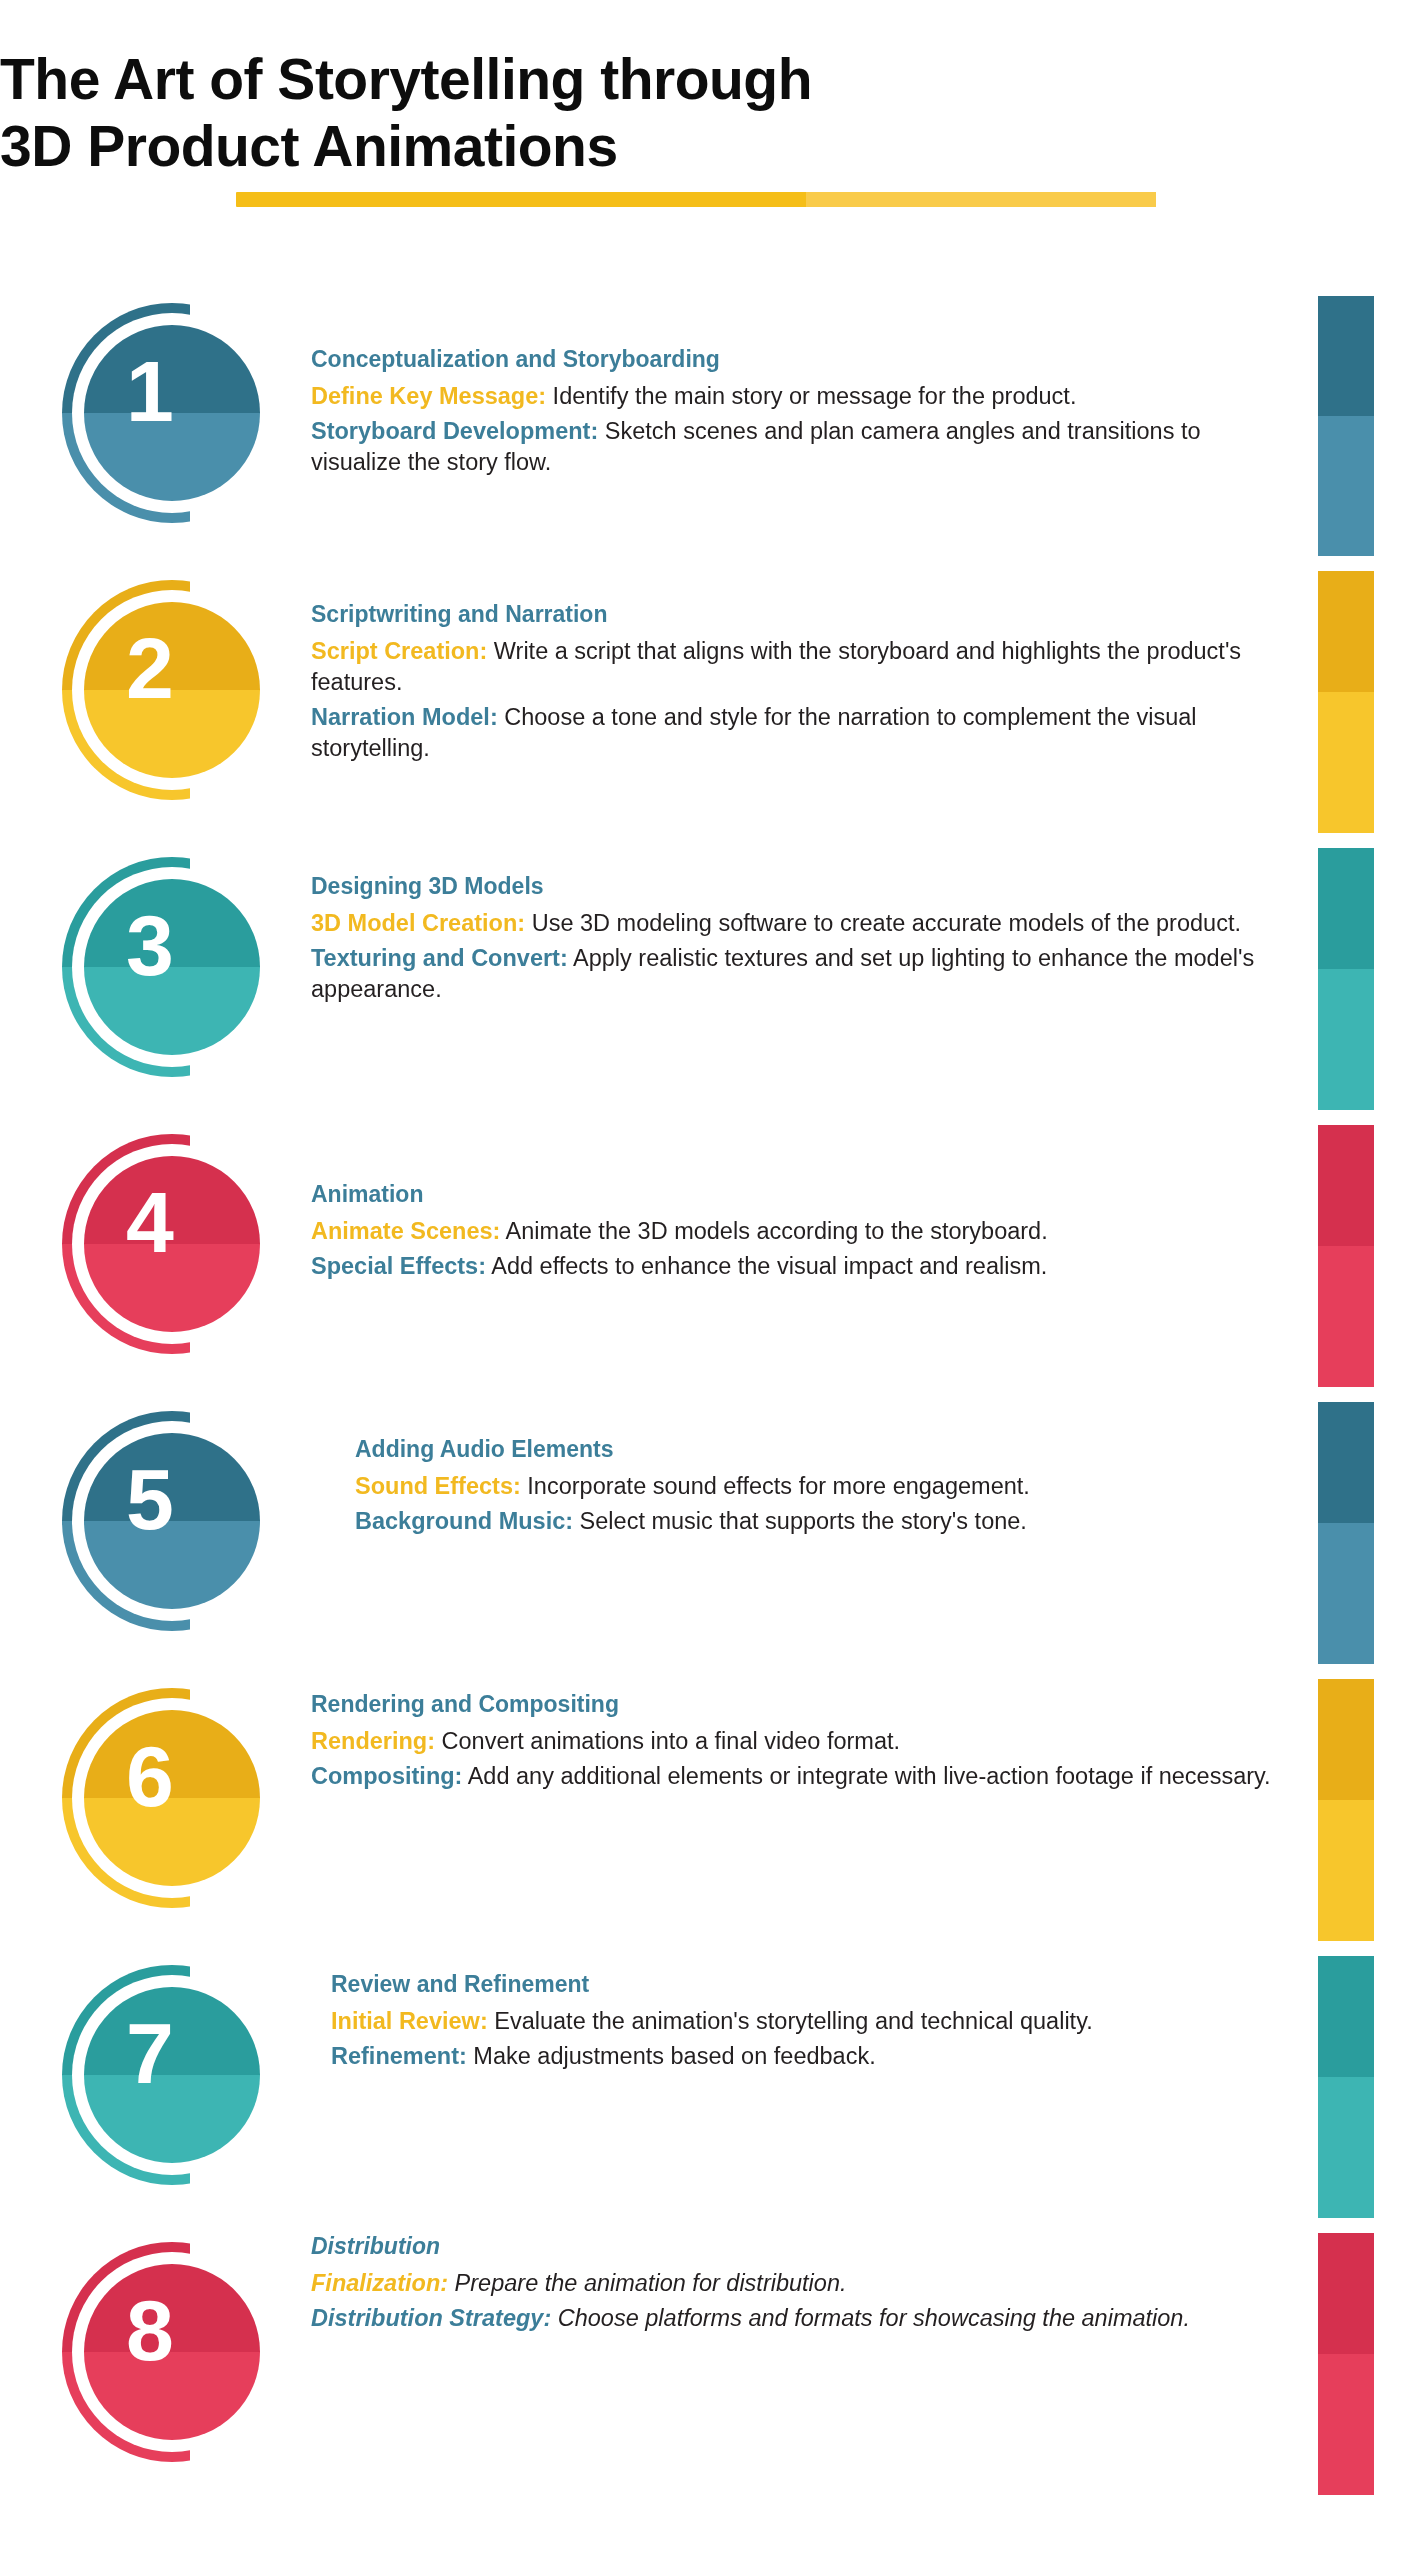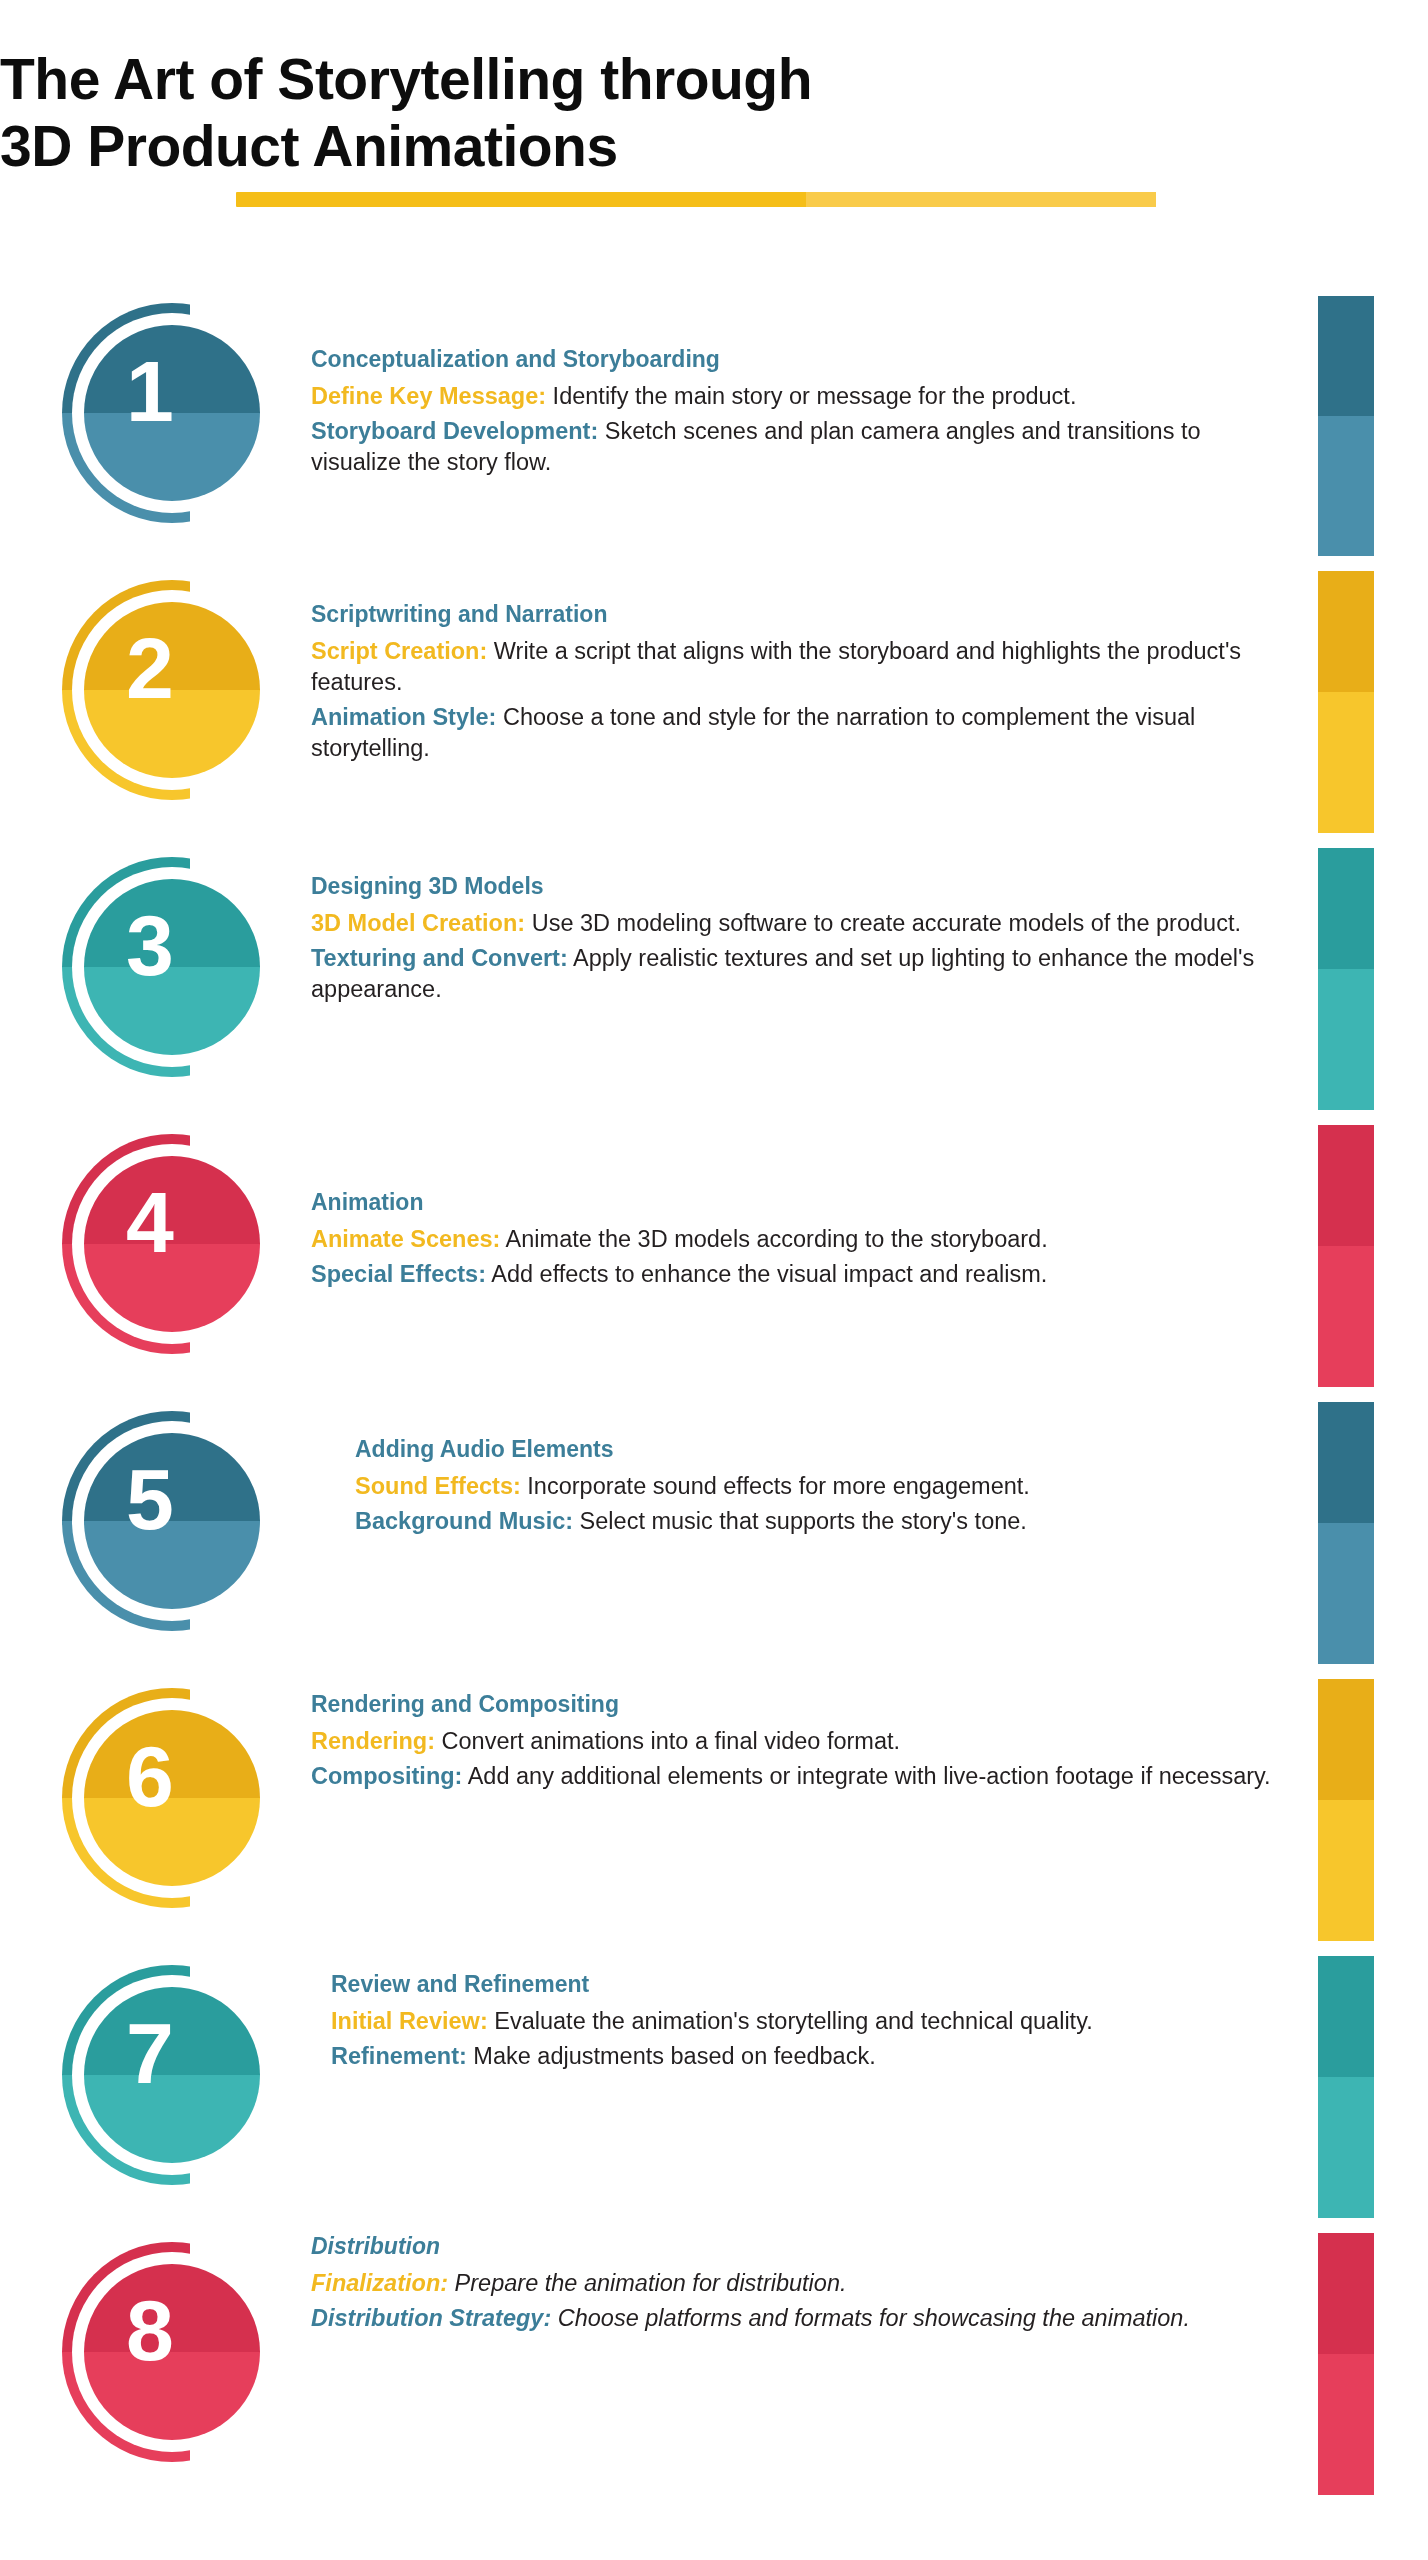--- a/index.html
+++ b/index.html
@@ -136,21 +136,21 @@
         <div class="gap"></div>
         <div class="disc">
           <div class="disc-dark" style="background: rgb(232, 174, 24);"></div>
           <div class="disc-light" style="background: rgb(247, 198, 44);"></div>
         </div>
         <div class="num">2</div>
       </div>
       <div class="text" style="top: 600px;">
         <div class="step-title" style="color: rgb(60, 126, 153);">Scriptwriting and Narration</div>
         <div class="line"><span class="lbl-gold">Script Creation:</span><span> Write a script that aligns with the storyboard and highlights the product's features.</span></div>
-        <div class="line"><span class="lbl-blue">Animation Style:</span><span> Choose a tone and style for the narration to complement the visual storytelling.</span></div>
+        <div class="line"><span class="lbl-blue">Narration Model:</span><span> Choose a tone and style for the narration to complement the visual storytelling.</span></div>
       </div>
     </div>
     <div class="step" style="top: 0px;">
       <div class="circle-wrap" style="top: 857px;">
         <div class="ring">
           <div class="ring-dark" style="background: rgb(42, 157, 157);"></div>
           <div class="ring-light" style="background: rgb(61, 181, 179);"></div>
         </div>
         <div class="ring-cut"></div>
         <div class="gap"></div>
@@ -173,21 +173,21 @@
           <div class="ring-light" style="background: rgb(230, 62, 91);"></div>
         </div>
         <div class="ring-cut"></div>
         <div class="gap"></div>
         <div class="disc">
           <div class="disc-dark" style="background: rgb(213, 48, 78);"></div>
           <div class="disc-light" style="background: rgb(230, 62, 91);"></div>
         </div>
         <div class="num">4</div>
       </div>
-      <div class="text" style="top: 1180px; margin-top: 8px;">
+      <div class="text" style="top: 1180px;">
         <div class="step-title" style="color: rgb(60, 126, 153);">Animation</div>
         <div class="line"><span class="lbl-gold">Animate Scenes:</span><span> Animate the 3D models according to the storyboard.</span></div>
         <div class="line"><span class="lbl-blue">Special Effects:</span><span> Add effects to enhance the visual impact and realism.</span></div>
       </div>
     </div>
     <div class="step" style="top: 0px;">
       <div class="circle-wrap" style="top: 1411px;">
         <div class="ring">
           <div class="ring-dark" style="background: rgb(47, 113, 137);"></div>
           <div class="ring-light" style="background: rgb(74, 143, 171);"></div>

